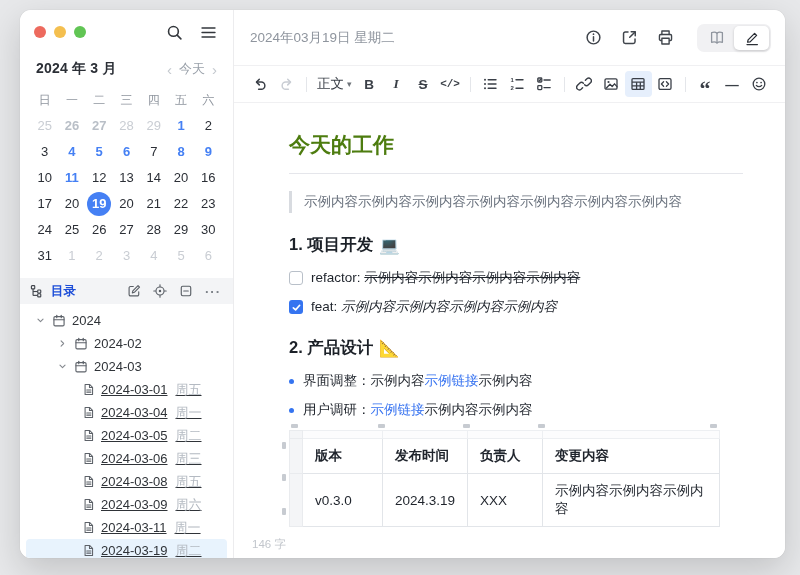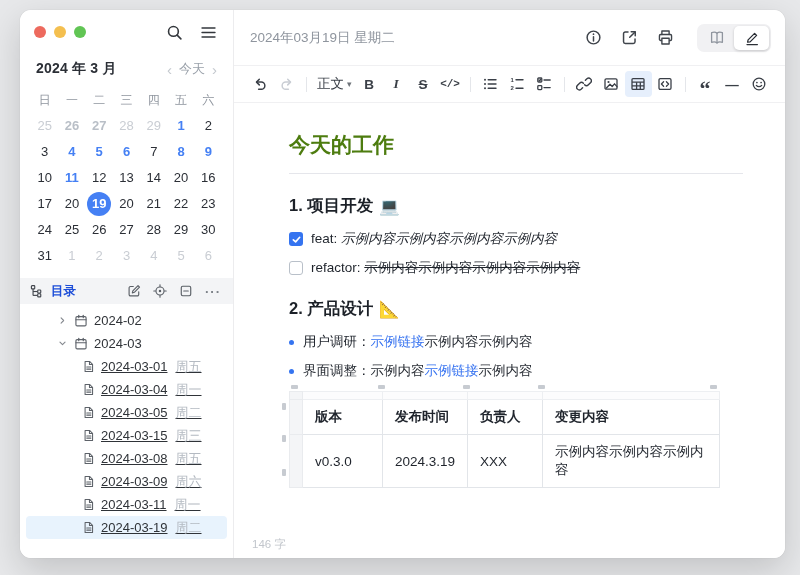--- a/index.html
+++ b/index.html
@@ -272,50 +272,66 @@
           <svg width="14" height="14" viewBox="0 0 16 16" fill="none" stroke="currentColor" stroke-width="1.3" stroke-linecap="round">
               <rect x="2.6" y="2.6" width="10.8" height="10.8" rx="1.6"></rect>
               <line x1="5.4" y1="8" x2="10.6" y2="8"></line>
             </svg>
         </span>
         <span style="font-size:13px; letter-spacing:1px; font-weight:700; color:#7b8087;">···</span>
       </span>
     </div>
 
     <div class="tree">
-      <div class="tree-row lvl2">
+      <div class="tree-row lvl1">
         <span class="exp">
           <svg width="9" height="9" viewBox="0 0 16 16" fill="none" stroke="currentColor" stroke-width="2" stroke-linecap="round" stroke-linejoin="round">
-              <polyline points="5.5 3.5 10 8 5.5 12.5"></polyline>
+              <polyline points="3.5 5.5 8 10 12.5 5.5"></polyline>
             </svg>
         </span>
         <span class="t-icon">
           <svg width="14" height="14" viewBox="0 0 16 16" fill="none" stroke="currentColor" stroke-width="1.3" stroke-linecap="round">
               <rect x="2.2" y="3" width="11.6" height="10.6" rx="1.4"></rect>
               <line x1="2.2" y1="6.6" x2="13.8" y2="6.6"></line>
               <line x1="5.4" y1="1.5" x2="5.4" y2="4.2"></line>
               <line x1="10.6" y1="1.5" x2="10.6" y2="4.2"></line>
             </svg>
         </span>
-        <span class="t-label">2024-02</span>
+        <span class="t-label">2024</span>
       </div>
       <div class="tree-row lvl2">
         <span class="exp">
           <svg width="9" height="9" viewBox="0 0 16 16" fill="none" stroke="currentColor" stroke-width="2" stroke-linecap="round" stroke-linejoin="round">
-              <polyline points="3.5 5.5 8 10 12.5 5.5"></polyline>
+              <polyline points="5.5 3.5 10 8 5.5 12.5"></polyline>
             </svg>
         </span>
         <span class="t-icon">
           <svg width="14" height="14" viewBox="0 0 16 16" fill="none" stroke="currentColor" stroke-width="1.3" stroke-linecap="round">
               <rect x="2.2" y="3" width="11.6" height="10.6" rx="1.4"></rect>
               <line x1="2.2" y1="6.6" x2="13.8" y2="6.6"></line>
               <line x1="5.4" y1="1.5" x2="5.4" y2="4.2"></line>
               <line x1="10.6" y1="1.5" x2="10.6" y2="4.2"></line>
             </svg>
         </span>
+        <span class="t-label">2024-02</span>
+      </div>
+      <div class="tree-row lvl2">
+        <span class="exp">
+          <svg width="9" height="9" viewBox="0 0 16 16" fill="none" stroke="currentColor" stroke-width="2" stroke-linecap="round" stroke-linejoin="round">
+              <polyline points="3.5 5.5 8 10 12.5 5.5"></polyline>
+            </svg>
+        </span>
+        <span class="t-icon">
+          <svg width="14" height="14" viewBox="0 0 16 16" fill="none" stroke="currentColor" stroke-width="1.3" stroke-linecap="round">
+              <rect x="2.2" y="3" width="11.6" height="10.6" rx="1.4"></rect>
+              <line x1="2.2" y1="6.6" x2="13.8" y2="6.6"></line>
+              <line x1="5.4" y1="1.5" x2="5.4" y2="4.2"></line>
+              <line x1="10.6" y1="1.5" x2="10.6" y2="4.2"></line>
+            </svg>
+        </span>
         <span class="t-label">2024-03</span>
       </div>
 
         <div class="tree-row file">
           <span class="t-icon">
             <svg width="13" height="13" viewBox="0 0 16 16" fill="none" stroke="currentColor" stroke-width="1.3" stroke-linejoin="round" stroke-linecap="round">
               <path d="M3.8 1.8 h5.5 L13 5.5 V14.2 H3.8 Z"></path>
               <path d="M9.2 1.8 V5.6 H13"></path>
               <line x1="5.8" y1="8.6" x2="11" y2="8.6"></line>
               <line x1="5.8" y1="11.2" x2="11" y2="11.2"></line>
@@ -353,21 +369,21 @@
 
         <div class="tree-row file">
           <span class="t-icon">
             <svg width="13" height="13" viewBox="0 0 16 16" fill="none" stroke="currentColor" stroke-width="1.3" stroke-linejoin="round" stroke-linecap="round">
               <path d="M3.8 1.8 h5.5 L13 5.5 V14.2 H3.8 Z"></path>
               <path d="M9.2 1.8 V5.6 H13"></path>
               <line x1="5.8" y1="8.6" x2="11" y2="8.6"></line>
               <line x1="5.8" y1="11.2" x2="11" y2="11.2"></line>
             </svg>
           </span>
-          <span class="t-label">2024-03-15</span>
+          <span class="t-label">2024-03-06</span>
           <span class="t-week">周三</span>
         </div>
 
         <div class="tree-row file">
           <span class="t-icon">
             <svg width="13" height="13" viewBox="0 0 16 16" fill="none" stroke="currentColor" stroke-width="1.3" stroke-linejoin="round" stroke-linecap="round">
               <path d="M3.8 1.8 h5.5 L13 5.5 V14.2 H3.8 Z"></path>
               <path d="M9.2 1.8 V5.6 H13"></path>
               <line x1="5.8" y1="8.6" x2="11" y2="8.6"></line>
               <line x1="5.8" y1="11.2" x2="11" y2="11.2"></line>
@@ -552,49 +568,50 @@
             <circle cx="10.1" cy="6.5" r="0.85" fill="currentColor" stroke="none"></circle>
             <path d="M5.3 9.4 a3.5 3.5 0 0 0 5.4 0"></path>
           </svg>
       </span>
     </div>
 
     <div class="content">
       <div class="page-title">今天的工作</div>
       <div class="title-divider"></div>
 
+      <div class="bquote">示例内容示例内容示例内容示例内容示例内容示例内容示例内容</div>
 
       <div class="h2">
         <span>1. 项目开发</span>
         <span>💻</span>
+      </div>
+      <div class="task">
+        <span class="cb un"></span>
+        <span><span>refactor:</span> <span class="strike">示例内容示例内容示例内容示例内容</span></span>
       </div>
       <div class="task">
         <span class="cb checked">
           <svg width="11" height="11" viewBox="0 0 16 16" fill="none" stroke="#fff" stroke-width="2.4" stroke-linecap="round" stroke-linejoin="round">
               <polyline points="3.4 8.4 6.7 11.4 12.6 4.8"></polyline>
             </svg>
         </span>
         <span><span>feat:</span> <span class="it">示例内容示例内容示例内容示例内容</span></span>
       </div>
-      <div class="task">
-        <span class="cb un"></span>
-        <span><span>refactor:</span> <span class="strike">示例内容示例内容示例内容示例内容</span></span>
-      </div>
 
       <div class="h2">
         <span>2. 产品设计</span>
         <span>📐</span>
       </div>
       <div class="bullet">
         <span class="b-dot"></span>
-        <span><span>用户调研：</span><a class="link">示例链接</a><span>示例内容示例内容</span></span>
+        <span><span>界面调整：</span><span>示例内容</span><a class="link">示例链接</a><span>示例内容</span></span>
       </div>
       <div class="bullet">
         <span class="b-dot"></span>
-        <span><span>界面调整：</span><span>示例内容</span><a class="link">示例链接</a><span>示例内容</span></span>
+        <span><span>用户调研：</span><a class="link">示例链接</a><span>示例内容示例内容</span></span>
       </div>
 
 
       <div class="tbl-wrap">
         <span class="hd t" style="left:2px"></span>
         <span class="hd t" style="left:89px"></span>
         <span class="hd t" style="left:174px"></span>
         <span class="hd t" style="left:249px"></span>
         <span class="hd t" style="left:421px"></span>
         <span class="hd l" style="top:12px"></span>

